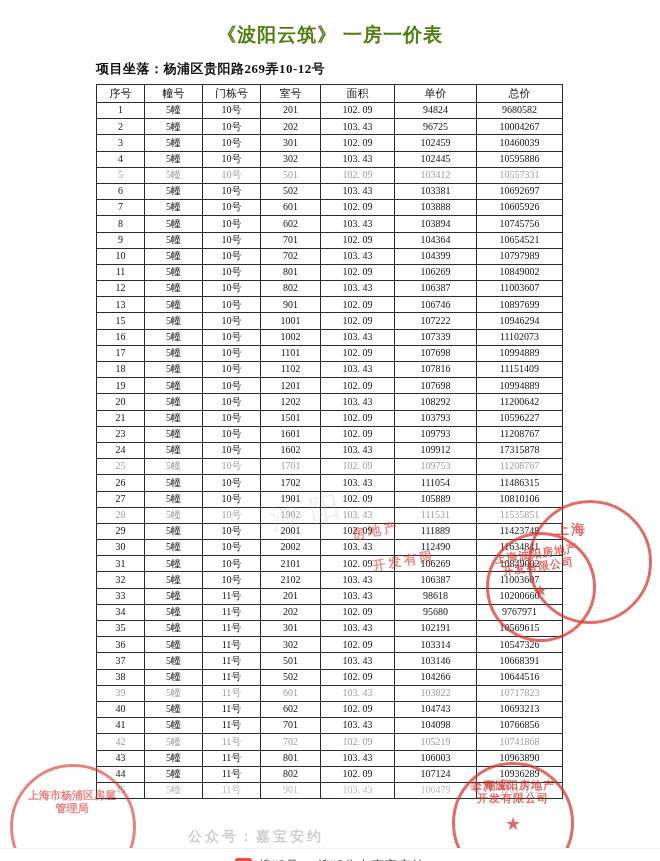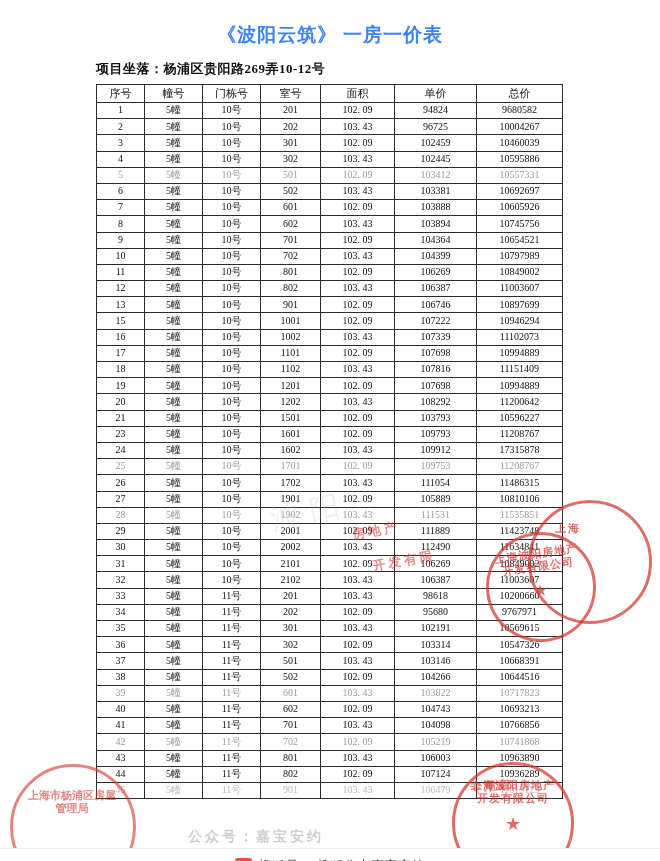--- a/index.html
+++ b/index.html
@@ -22,21 +22,21 @@
     box-sizing: border-box;
   }
   .doc-title {
     text-align: center;
     font-family: "Liberation Serif", serif;
     font-weight: bold;
     font-size: 19px;
     letter-spacing: 1px;
     margin-top: 22px;
     margin-bottom: 12px;
-    color: #3b82f6;
+    color: #4d7c0f;
   }
   .subtitle-row {
     margin-left: 96px;
     font-size: 13px;
     font-weight: bold;
     color: #101010;
     margin-bottom: 6px;
     white-space: nowrap;
   }
   .subtitle-label {
@@ -92,21 +92,21 @@
     pointer-events: none;
   }
   .seal-right-top {
     width: 118px; height: 118px;
     right: 8px; top: 478px;
     border-width: 3px;
   }
   .seal-right-top .seal-text {
     position: absolute;
     top: 18px; left: 24px;
-    font-size: 11px;
+    font-size: 14px;
     font-weight: bold;
     letter-spacing: 2px;
     color: #d3342e;
   }
   .seal-mid {
     width: 104px; height: 104px;
     left: 486px; top: 510px;
     border-width: 3px;
     transform: rotate(-8deg);
   }

